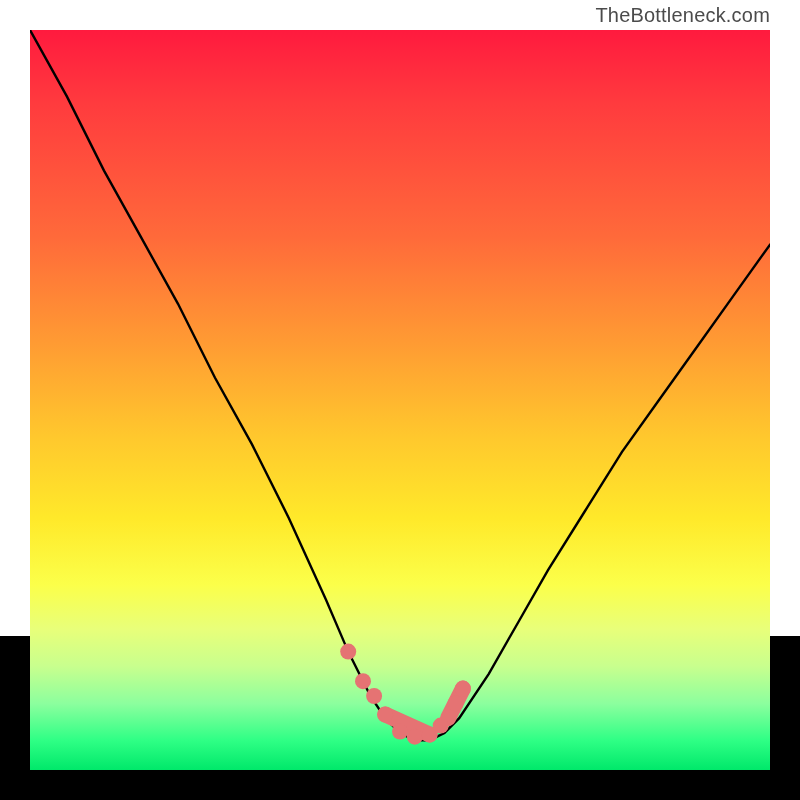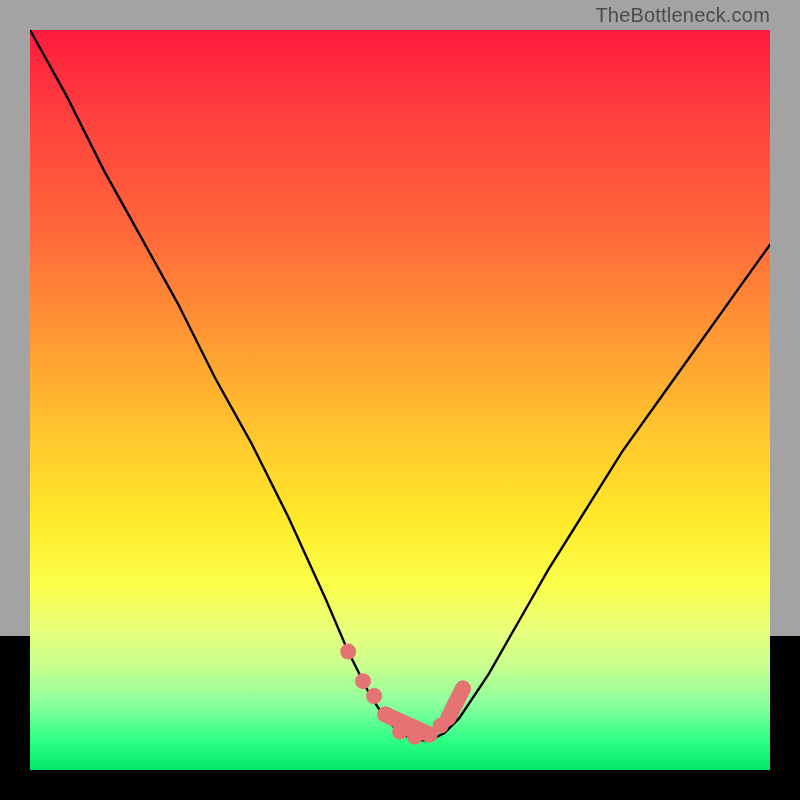--- a/index.html
+++ b/index.html
@@ -10,21 +10,21 @@
     overflow: hidden;
     background: #000;
     font-family: Arial, Helvetica, sans-serif;
   }
   .frame {
     position: absolute;
     top: 0;
     left: 0;
     width: 800px;
     height: 636px;
-    background: #a3a3a3;
+    background: #ffffff;
   }
   .plot-area {
     position: absolute;
     top: 30px;
     left: 30px;
     width: 740px;
     height: 740px;
     
     background: linear-gradient(
       to bottom,

